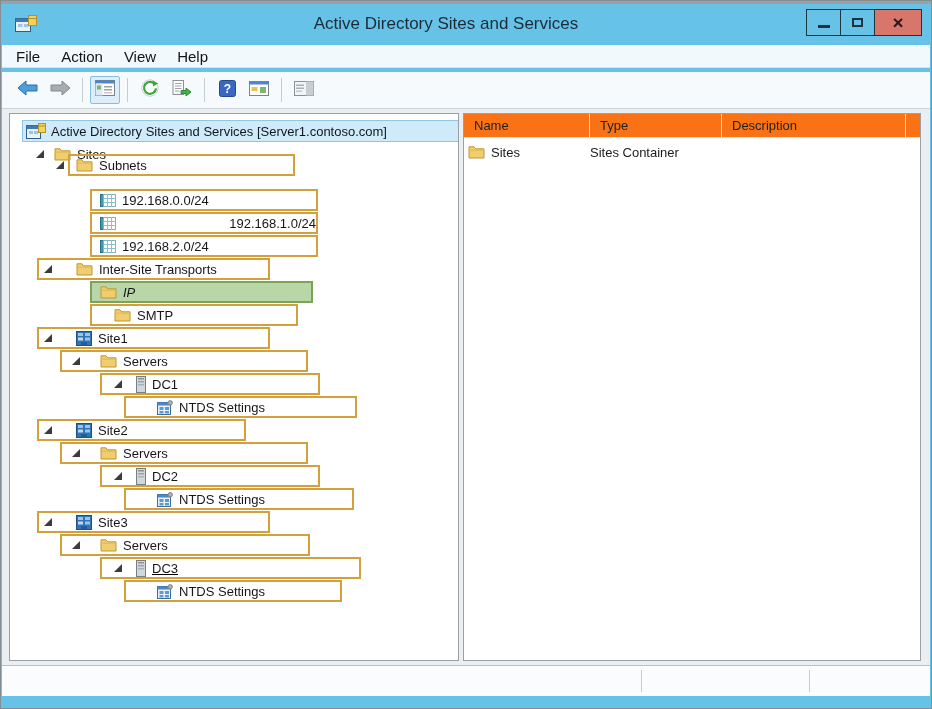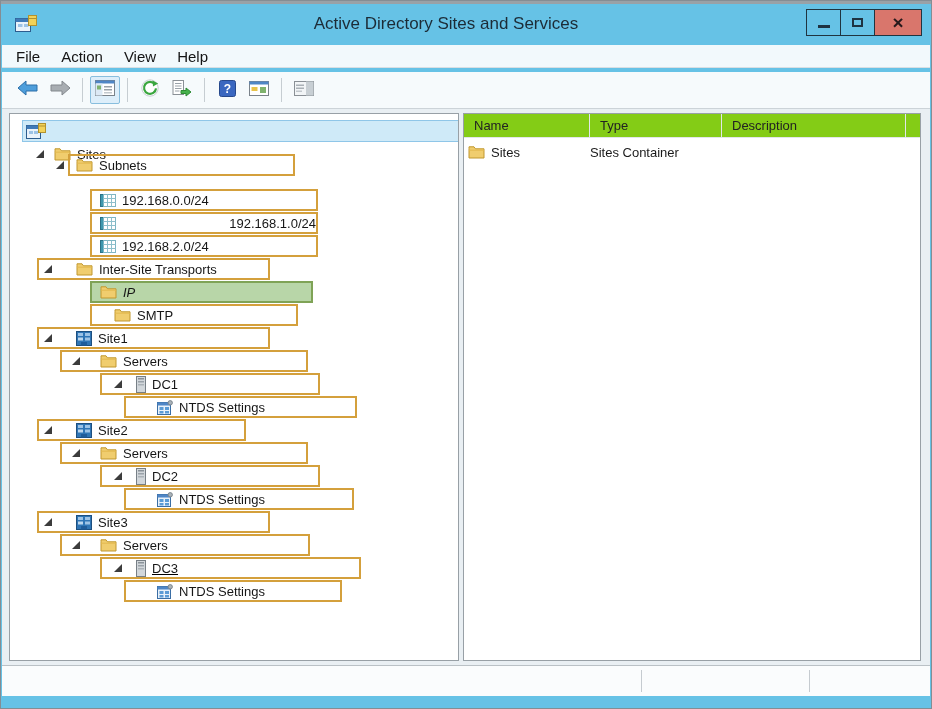--- a/index.html
+++ b/index.html
@@ -46,21 +46,21 @@
   .root-label{font-size:13px;color:#10181f;margin-left:5px;white-space:nowrap;}
   .tree-row{position:absolute;left:0;right:2px;height:23px;}
   .exp{position:absolute;top:7px;width:0;height:0;
     border-left:8px solid transparent;border-bottom:8px solid #3c3c3c;}
   .node-box{position:absolute;top:0;height:22px;display:flex;align-items:center;}
   .node-box.orange{border:2px solid #d4a03c;background:transparent;}
   .node-box.green{border:2px solid #7fa356;background:#b8d6a8;font-style:italic;}
   .node-label{font-size:13px;color:#161616;margin-left:6px;white-space:nowrap;}
   .tree-icon{display:inline-flex;align-items:center;}
   
-  .list-header{position:absolute;top:0;left:0;right:0;height:24px;display:flex;background:#84cc16;}
+  .list-header{position:absolute;top:0;left:0;right:0;height:24px;display:flex;background:#f97316;}
   .col-h{border-right:1px solid #e2e6e9;border-bottom:1px solid #e2e6e9;font-size:13px;color:#222;
     display:flex;align-items:center;padding-left:10px;}
   .col-h.rest{border-right:none;flex:1;}
   .list-rows{position:absolute;top:25px;left:0;right:0;bottom:0;}
   .list-row{position:absolute;left:4px;height:22px;display:flex;align-items:center;}
   .cell{font-size:13px;color:#1a1a1a;white-space:nowrap;}
   .cell.name{width:122px;display:flex;align-items:center;gap:6px;}
   .cell.type{width:132px;}
   
   .statusbar{position:absolute;left:1px;right:1px;bottom:12px;height:31px;background:#fafcfd;
@@ -178,20 +178,21 @@
           <span class="tree-icon">
             <svg width="20" height="16" viewBox="0 0 20 16">
               <rect x="0.5" y="2.5" width="14" height="13" fill="#eaf3fb" stroke="#2d5d8e"></rect>
               <rect x="0.5" y="2.5" width="14" height="3.5" fill="#3f7ab8"></rect>
               <rect x="3" y="8" width="4" height="3" fill="#9dc3e6"></rect>
               <rect x="8" y="8" width="4" height="3" fill="#9dc3e6"></rect>
               <rect x="12.5" y="0.5" width="7" height="9" fill="#f2d259" stroke="#b2922e"></rect>
               <path d="M12.5 3 H19.5" stroke="#b2922e"></path>
             </svg>
           </span>
+          <span class="root-label">Active Directory Sites and Services [Server1.contoso.com]</span>
         </div>
 
       <div class="tree-row" style="top: 29px;">
             <div class="exp" style="left: 26px;"></div>
             <div class="node-box" style="left: 42px; padding-left: 2px;">
               <span class="tree-icon">
                 <svg width="17" height="14" viewBox="0 0 17 14">
                   <path d="M1 3.5 L1 1.8 L6 1.8 L7.5 3.8 L16 3.8 L16 13 L1 13 Z" fill="#f0cd6e" stroke="#c1972e"></path>
                   <path d="M1 5.2 L16 5.2" stroke="#e2b94f"></path>
                 </svg>

